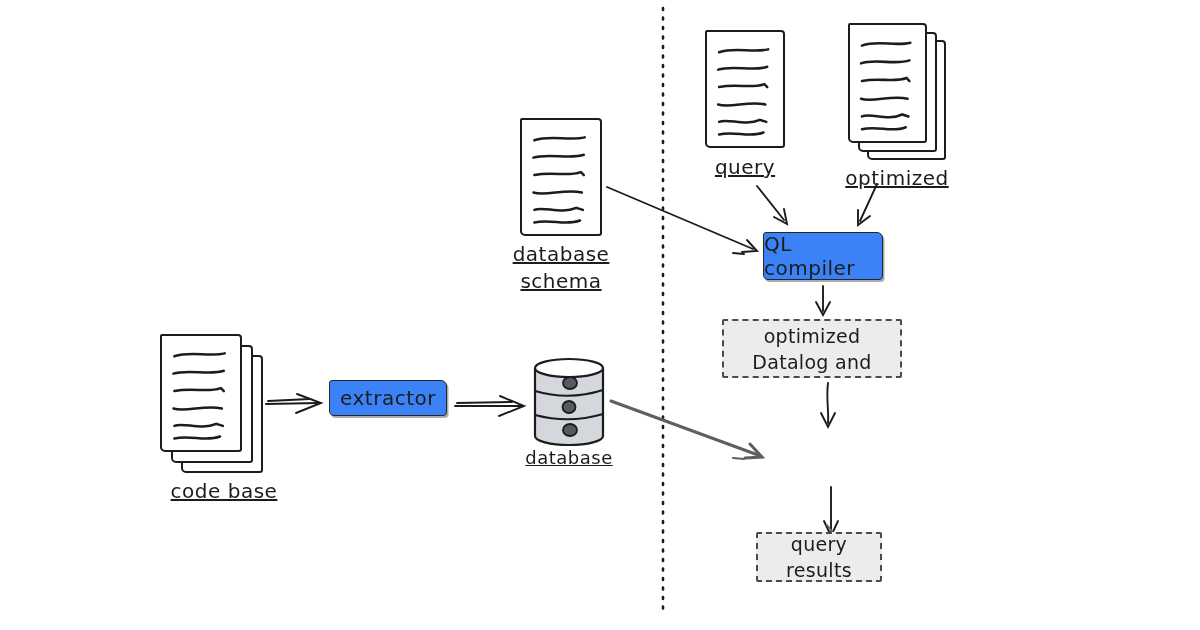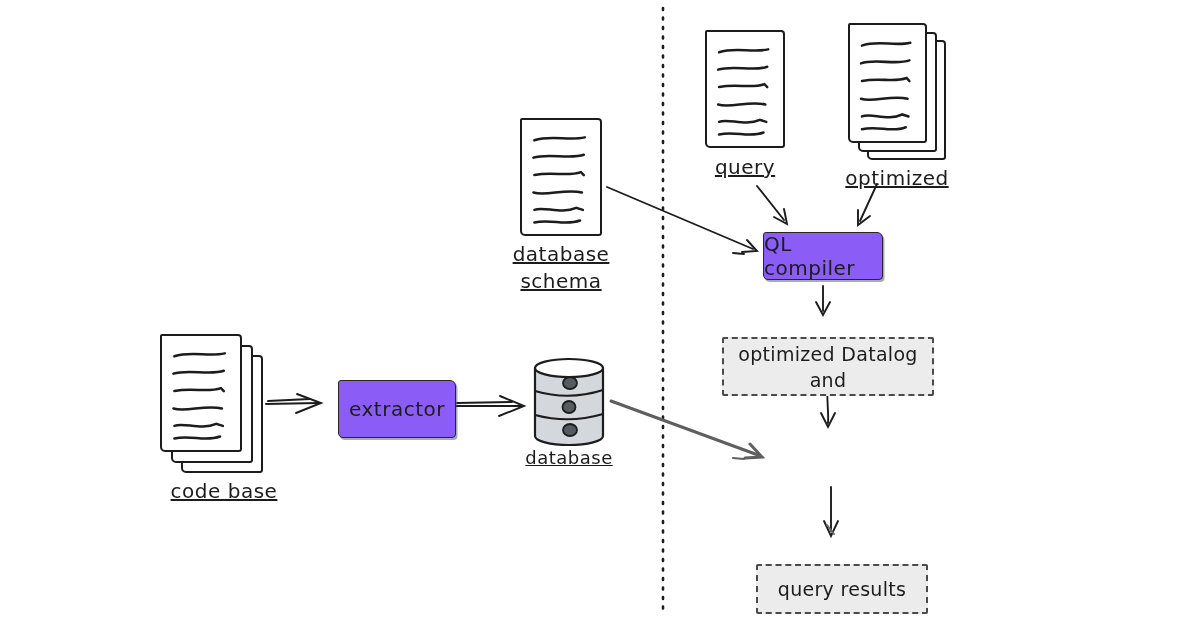--- a/index.html
+++ b/index.html
@@ -9,21 +9,21 @@
   }
   .abs{position:absolute;}
   
   .doc{
     position:absolute;background:#fff;border:2.2px solid #1c1c1c;
     border-radius:2px 4px 3px 5px;box-sizing:border-box;
   }
   .doc svg{width:100%;height:100%;display:block;}
   
   .process{
-    position:absolute;background:#8b5cf6;border:1.8px solid #272727;
+    position:absolute;background:#3b82f6;border:1.8px solid #272727;
     border-radius:3px 6px 4px 5px;box-sizing:border-box;
     display:flex;align-items:center;justify-content:center;
     font-size:20px;letter-spacing:.5px;
     box-shadow:1.5px 2px 0 rgba(55,70,80,.45);
   }
   
   .artifact{
     position:absolute;background:#ececec;border:2px dashed #4a4a4a;
     border-radius:2px;box-sizing:border-box;
     display:flex;flex-direction:column;align-items:center;justify-content:center;
@@ -115,21 +115,21 @@
     <div class="doc" style="left:21px;top:21px;width:82px;height:118px"></div>
     <div class="doc" style="left:11px;top:11px;width:82px;height:118px"></div>
     <div class="doc" style="left:0;top:0;width:82px;height:118px">
       <svg viewBox="0 0 82 118" preserveAspectRatio="none">
           <use href="#sq"></use>
         </svg>
     </div>
   </div>
   <div class="node-label" style="left:224px;top:478px">code base</div>
 
-  <div class="process" style="left:338px;top:380px;width:118px;height:58px">
+  <div class="process" style="left:329px;top:380px;width:118px;height:36px">
     <span>extractor</span>
   </div>
 
   <div class="abs" style="left:532px;top:357px;width:74px;height:90px">
     <svg viewBox="0 0 74 90" width="74" height="90">
       <g stroke="#1c1c1c" stroke-width="2.2" stroke-linecap="round">
         <path d="M3 11 L3 79 A 34 9 0 0 0 71 79 L71 11" fill="#d4d8dc"></path>
         <ellipse cx="37" cy="11" rx="34" ry="9" fill="#ffffff"></ellipse>
         <path d="M3 34 Q 37 44 71 33" fill="none"></path>
         <path d="M3 58 Q 37 67 71 57" fill="none"></path>
@@ -166,22 +166,22 @@
           <use href="#sq"></use>
         </svg>
     </div>
   </div>
   <div class="node-label" style="left:897px;top:165px">optimized</div>
 
   <div class="process" style="left:763px;top:232px;width:120px;height:48px">
     <span>QL compiler</span>
   </div>
 
-  <div class="artifact" style="left:722px;top:337px;width:212px;height:59px">
+  <div class="artifact" style="left:722px;top:319px;width:180px;height:59px">
     <div>optimized Datalog and</div>
   </div>
 
 
-  <div class="artifact" style="left:756px;top:564px;width:172px;height:50px">
+  <div class="artifact" style="left:756px;top:532px;width:126px;height:50px">
     <div>query results</div>
   </div>
 
 </div>
 
 </body></html>

